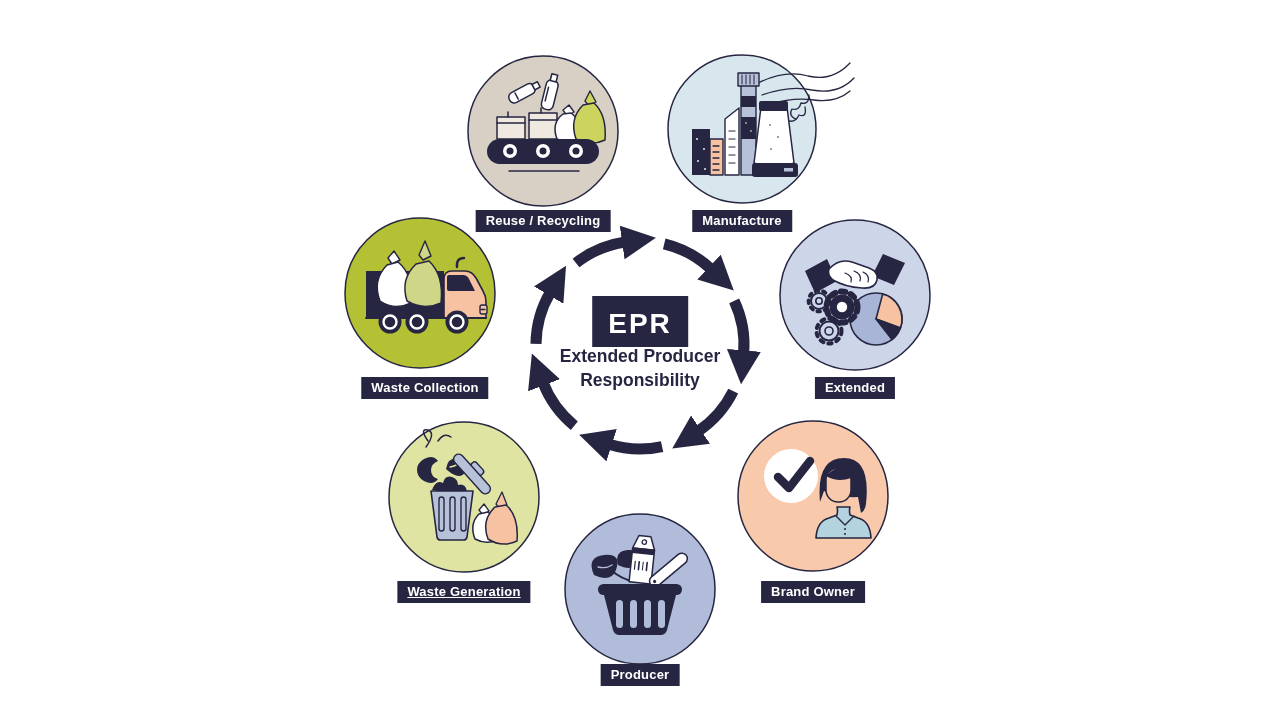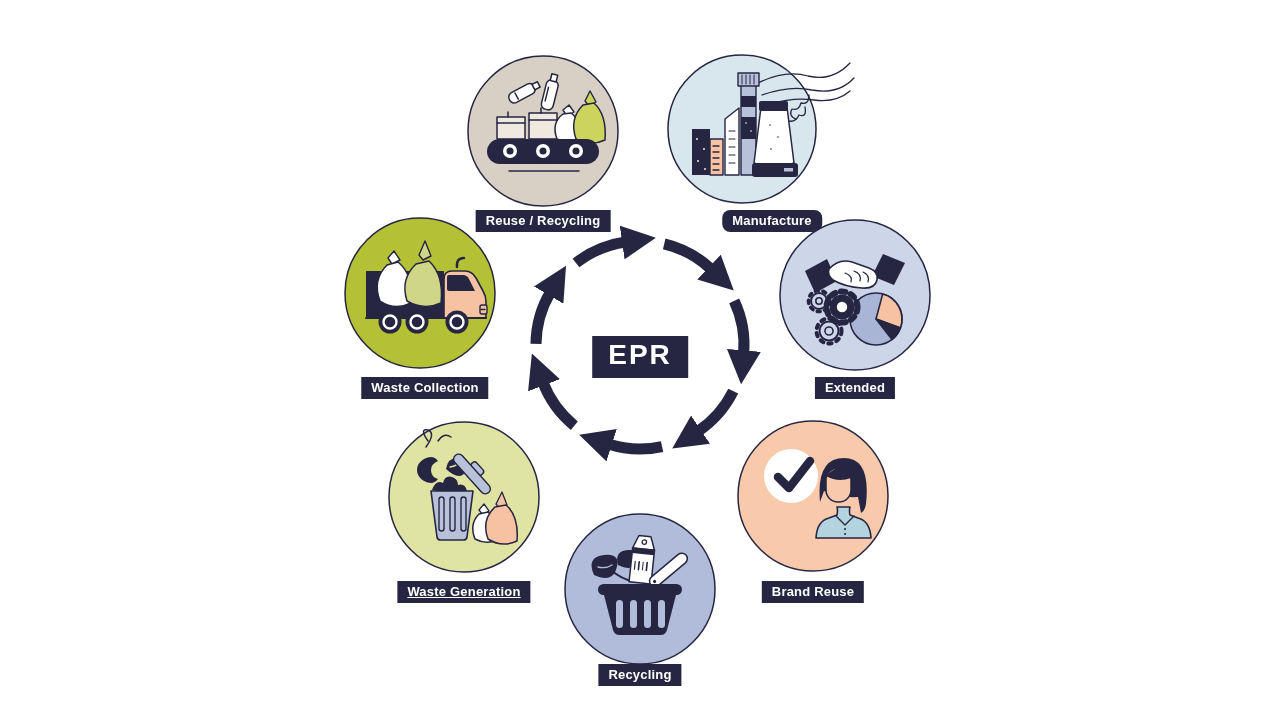--- a/index.html
+++ b/index.html
@@ -10,33 +10,33 @@
   .node{position:absolute;}
   .node svg{display:block;overflow:visible;}
   .node-label{
     position:absolute;transform:translateX(-50%);
     background:var(--ink);color:#ffffff;font-weight:bold;font-size:13px;
     padding:3px 10px 4px;white-space:nowrap;letter-spacing:.2px;text-align:center;
   }
   .epr-badge{
     position:absolute;left:640px;top:296px;transform:translateX(-50%);
     background:var(--ink);color:#ffffff;font-weight:bold;font-size:28px;
-    letter-spacing:2px;padding:3px 16px 7px;margin-top:40px;
+    letter-spacing:2px;padding:12px 16px 7px;
   }
   .epr-subtitle{
     position:absolute;left:640px;top:344px;transform:translateX(-50%);
     color:var(--ink);font-weight:bold;font-size:17.5px;line-height:24px;
     text-align:center;white-space:nowrap;
   }
   .cycle{position:absolute;left:488px;top:193px;}
   .cycle path.arc{stroke:var(--ink);stroke-width:11;fill:none;}
   .icon [stroke]{stroke-linejoin:round;stroke-linecap:round;}
   
   .n-reuse{left:463px;top:51px;}        .l-reuse{left:543px;top:210px;}
-  .n-manufacture{left:664px;top:45px;}  .l-manufacture{left:772px;top:210px;border-radius:8px;}
+  .n-manufacture{left:664px;top:45px;}  .l-manufacture{left:742px;top:210px;}
   .n-producer{left:775px;top:215px;}    .l-producer{left:855px;top:377px;}
   .n-brand{left:733px;top:416px;}       .l-brand{left:813px;top:581px;}
   .n-consumer{left:560px;top:509px;}    .l-consumer{left:640px;top:664px;}
   .n-wastegen{left:384px;top:417px;}    .l-wastegen{left:464px;top:581px;text-decoration:underline;}
   .n-wastecol{left:340px;top:213px;}    .l-wastecol{left:413px;top:377px;margin-left:12px;}
 </style>
 </head>
 <body>
 
 <div class="stage">
@@ -52,20 +52,24 @@
       <use href="#arc0" transform="rotate(51.43 152 152)"></use>
       <use href="#arc0" transform="rotate(102.86 152 152)"></use>
       <use href="#arc0" transform="rotate(154.29 152 152)"></use>
       <use href="#arc0" transform="rotate(205.71 152 152)"></use>
       <use href="#arc0" transform="rotate(257.14 152 152)"></use>
       <use href="#arc0" transform="rotate(308.57 152 152)"></use>
     </g>
   </svg>
 
   <div class="epr-badge">EPR</div>
+  <div class="epr-subtitle">
+    <div>Extended Producer</div>
+    <div>Responsibility</div>
+  </div>
 
   <div class="node n-reuse">
     <svg class="icon" width="160" height="160" viewBox="0 0 160 160">
       <circle cx="80" cy="80" r="75" fill="var(--c-reuse-recycling)" stroke="var(--ink)" stroke-width="1.5"></circle>
       <g transform="translate(44,44) rotate(-28)" fill="#fff" stroke="var(--ink)" stroke-width="1.5">
         <rect x="0" y="0" width="28" height="11" rx="5"></rect>
         <rect x="27" y="2.5" width="6" height="6"></rect>
         <line x1="8" y1="2" x2="8" y2="9"></line>
       </g>
       <g transform="translate(86,22) rotate(14)" fill="#fff" stroke="var(--ink)" stroke-width="1.5">
@@ -206,21 +210,21 @@
         <path d="M87,86 q-4,-44 24,-44 q27,0 22,46 q-1,7 -5,9 l-3,-16 q-20,1 -34,-6 z" fill="var(--ink)"></path>
         <rect x="93" y="52" width="25" height="34" rx="12" fill="var(--c-brand-owner)" stroke="var(--ink)" stroke-width="1.5"></rect>
         <path d="M93,60 q12,7 25,2 l0,-8 q-13,-7 -25,6 z" fill="var(--ink)"></path>
         <path d="M83,122 q1,-17 13,-20 l8,-3 q1,-5 0,-8 l13,0 q-1,3 0,8 l8,3 q12,3 13,20 z" fill="var(--shirt-blue)" stroke="var(--ink)" stroke-width="1.6"></path>
         <path d="M103,100 l9,9 9,-9" fill="none" stroke="var(--ink)" stroke-width="1.4"></path>
         <circle cx="112" cy="113" r="1" fill="var(--ink)"></circle>
         <circle cx="112" cy="118" r="1" fill="var(--ink)"></circle>
       </g>
     </svg>
   </div>
-  <div class="node-label l-brand">Brand Reuse</div>
+  <div class="node-label l-brand">Brand Owner</div>
 
   <div class="node n-consumer">
     <svg class="icon" width="160" height="160" viewBox="0 0 160 160">
       <circle cx="80" cy="80" r="75" fill="var(--c-consumer)" stroke="var(--ink)" stroke-width="1.5"></circle>
       <g>
         <path d="M34,66 q-8,-18 10,-20 q18,-2 12,15 q-5,13 -22,5 z" fill="var(--ink)"></path>
         <path d="M38,58 q8,2 14,-2" stroke="var(--c-consumer)" stroke-width="1.4" fill="none"></path>
         <path d="M58,56 q-4,-14 10,-15 q14,-1 9,12 q-4,10 -19,3 z" fill="var(--ink)"></path>
         <path d="M52,62 q10,8 20,10" stroke="var(--ink)" stroke-width="2" fill="none"></path>
       </g>
@@ -241,21 +245,21 @@
       <g>
         <rect x="38" y="75" width="84" height="11" rx="5.5" fill="var(--ink)"></rect>
         <path d="M44,86 h72 l-9,35 q-1.5,5 -6.5,5 h-41 q-5,0 -6.5,-5 z" fill="var(--ink)"></path>
         <rect x="56" y="91" width="7" height="28" rx="3.5" fill="var(--c-consumer)"></rect>
         <rect x="70" y="91" width="7" height="28" rx="3.5" fill="var(--c-consumer)"></rect>
         <rect x="84" y="91" width="7" height="28" rx="3.5" fill="var(--c-consumer)"></rect>
         <rect x="98" y="91" width="7" height="28" rx="3.5" fill="var(--c-consumer)"></rect>
       </g>
     </svg>
   </div>
-  <div class="node-label l-consumer">Recycling</div>
+  <div class="node-label l-consumer">Producer</div>
 
   <div class="node n-wastegen">
     <svg class="icon" width="160" height="160" viewBox="0 0 160 160">
       <circle cx="80" cy="80" r="75" fill="var(--c-waste-generation)" stroke="var(--ink)" stroke-width="1.5"></circle>
       <g>
         <path d="M42,30 q10,-14 2,-17 q-9,-2 0,11 M54,24 q6,-9 13,-4" fill="none" stroke="var(--ink)" stroke-width="1.5"></path>
         <path d="M40,42 q9,-5 14,2 q-7,3 -7,9 q0,7 7,9 q-5,7 -14,2 q-7,-4 -7,-11 q0,-7 7,-11 z" fill="var(--ink)"></path>
         <path d="M62,52 q2,-13 15,-11 q11,2 5,13 q-6,11 -20,-2 z" fill="var(--ink)"></path>
         <path d="M66,50 q7,-1 11,-6" stroke="var(--c-waste-generation)" stroke-width="1.3" fill="none"></path>
       </g>

